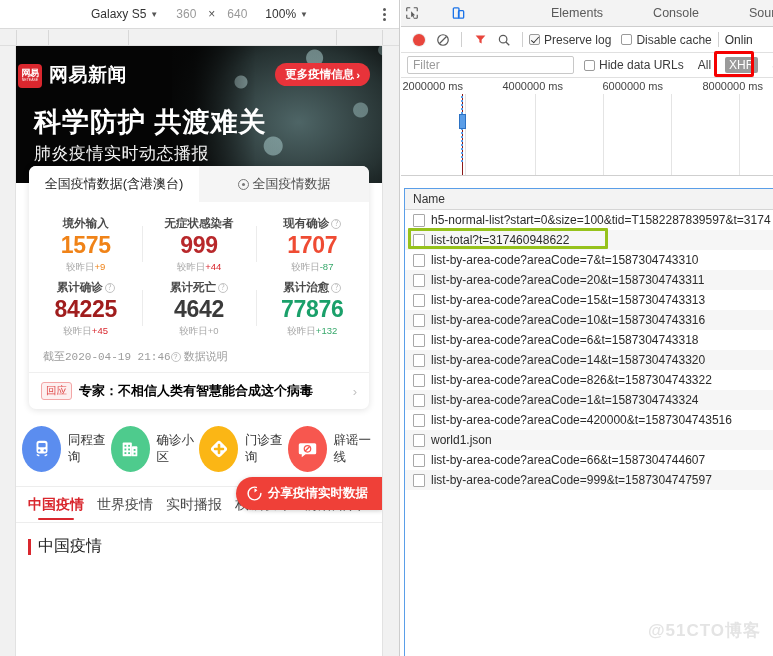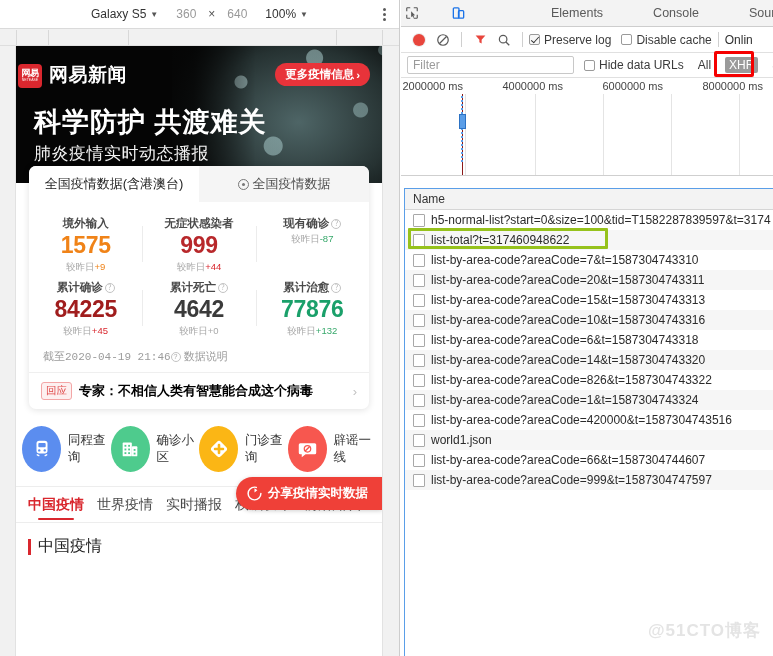--- a/index.html
+++ b/index.html
@@ -366,20 +366,21 @@
                     <span>无症状感染者</span>
                   </div>
                 <div class="stat-value" style="color:#b8282b">999</div>
                 <div class="stat-delta"><span>较昨日</span><b style="color:#d9272e">+44</b></div>
               </div>
               <div class="stat-cell">
                 <div class="stat-label">
                     <span>现有确诊</span>
                     <span class="qmark">?</span>
                   </div>
+                <div class="stat-value" style="color:#ef4b33">1707</div>
                 <div class="stat-delta"><span>较昨日</span><b style="color:#37a86b">-87</b></div>
               </div>
             </div>
             <div class="stat-row">
               <div class="stat-cell">
                 <div class="stat-label">
                     <span>累计确诊</span>
                     <span class="qmark">?</span>
                   </div>
                 <div class="stat-value" style="color:#a01d1d">84225</div>

